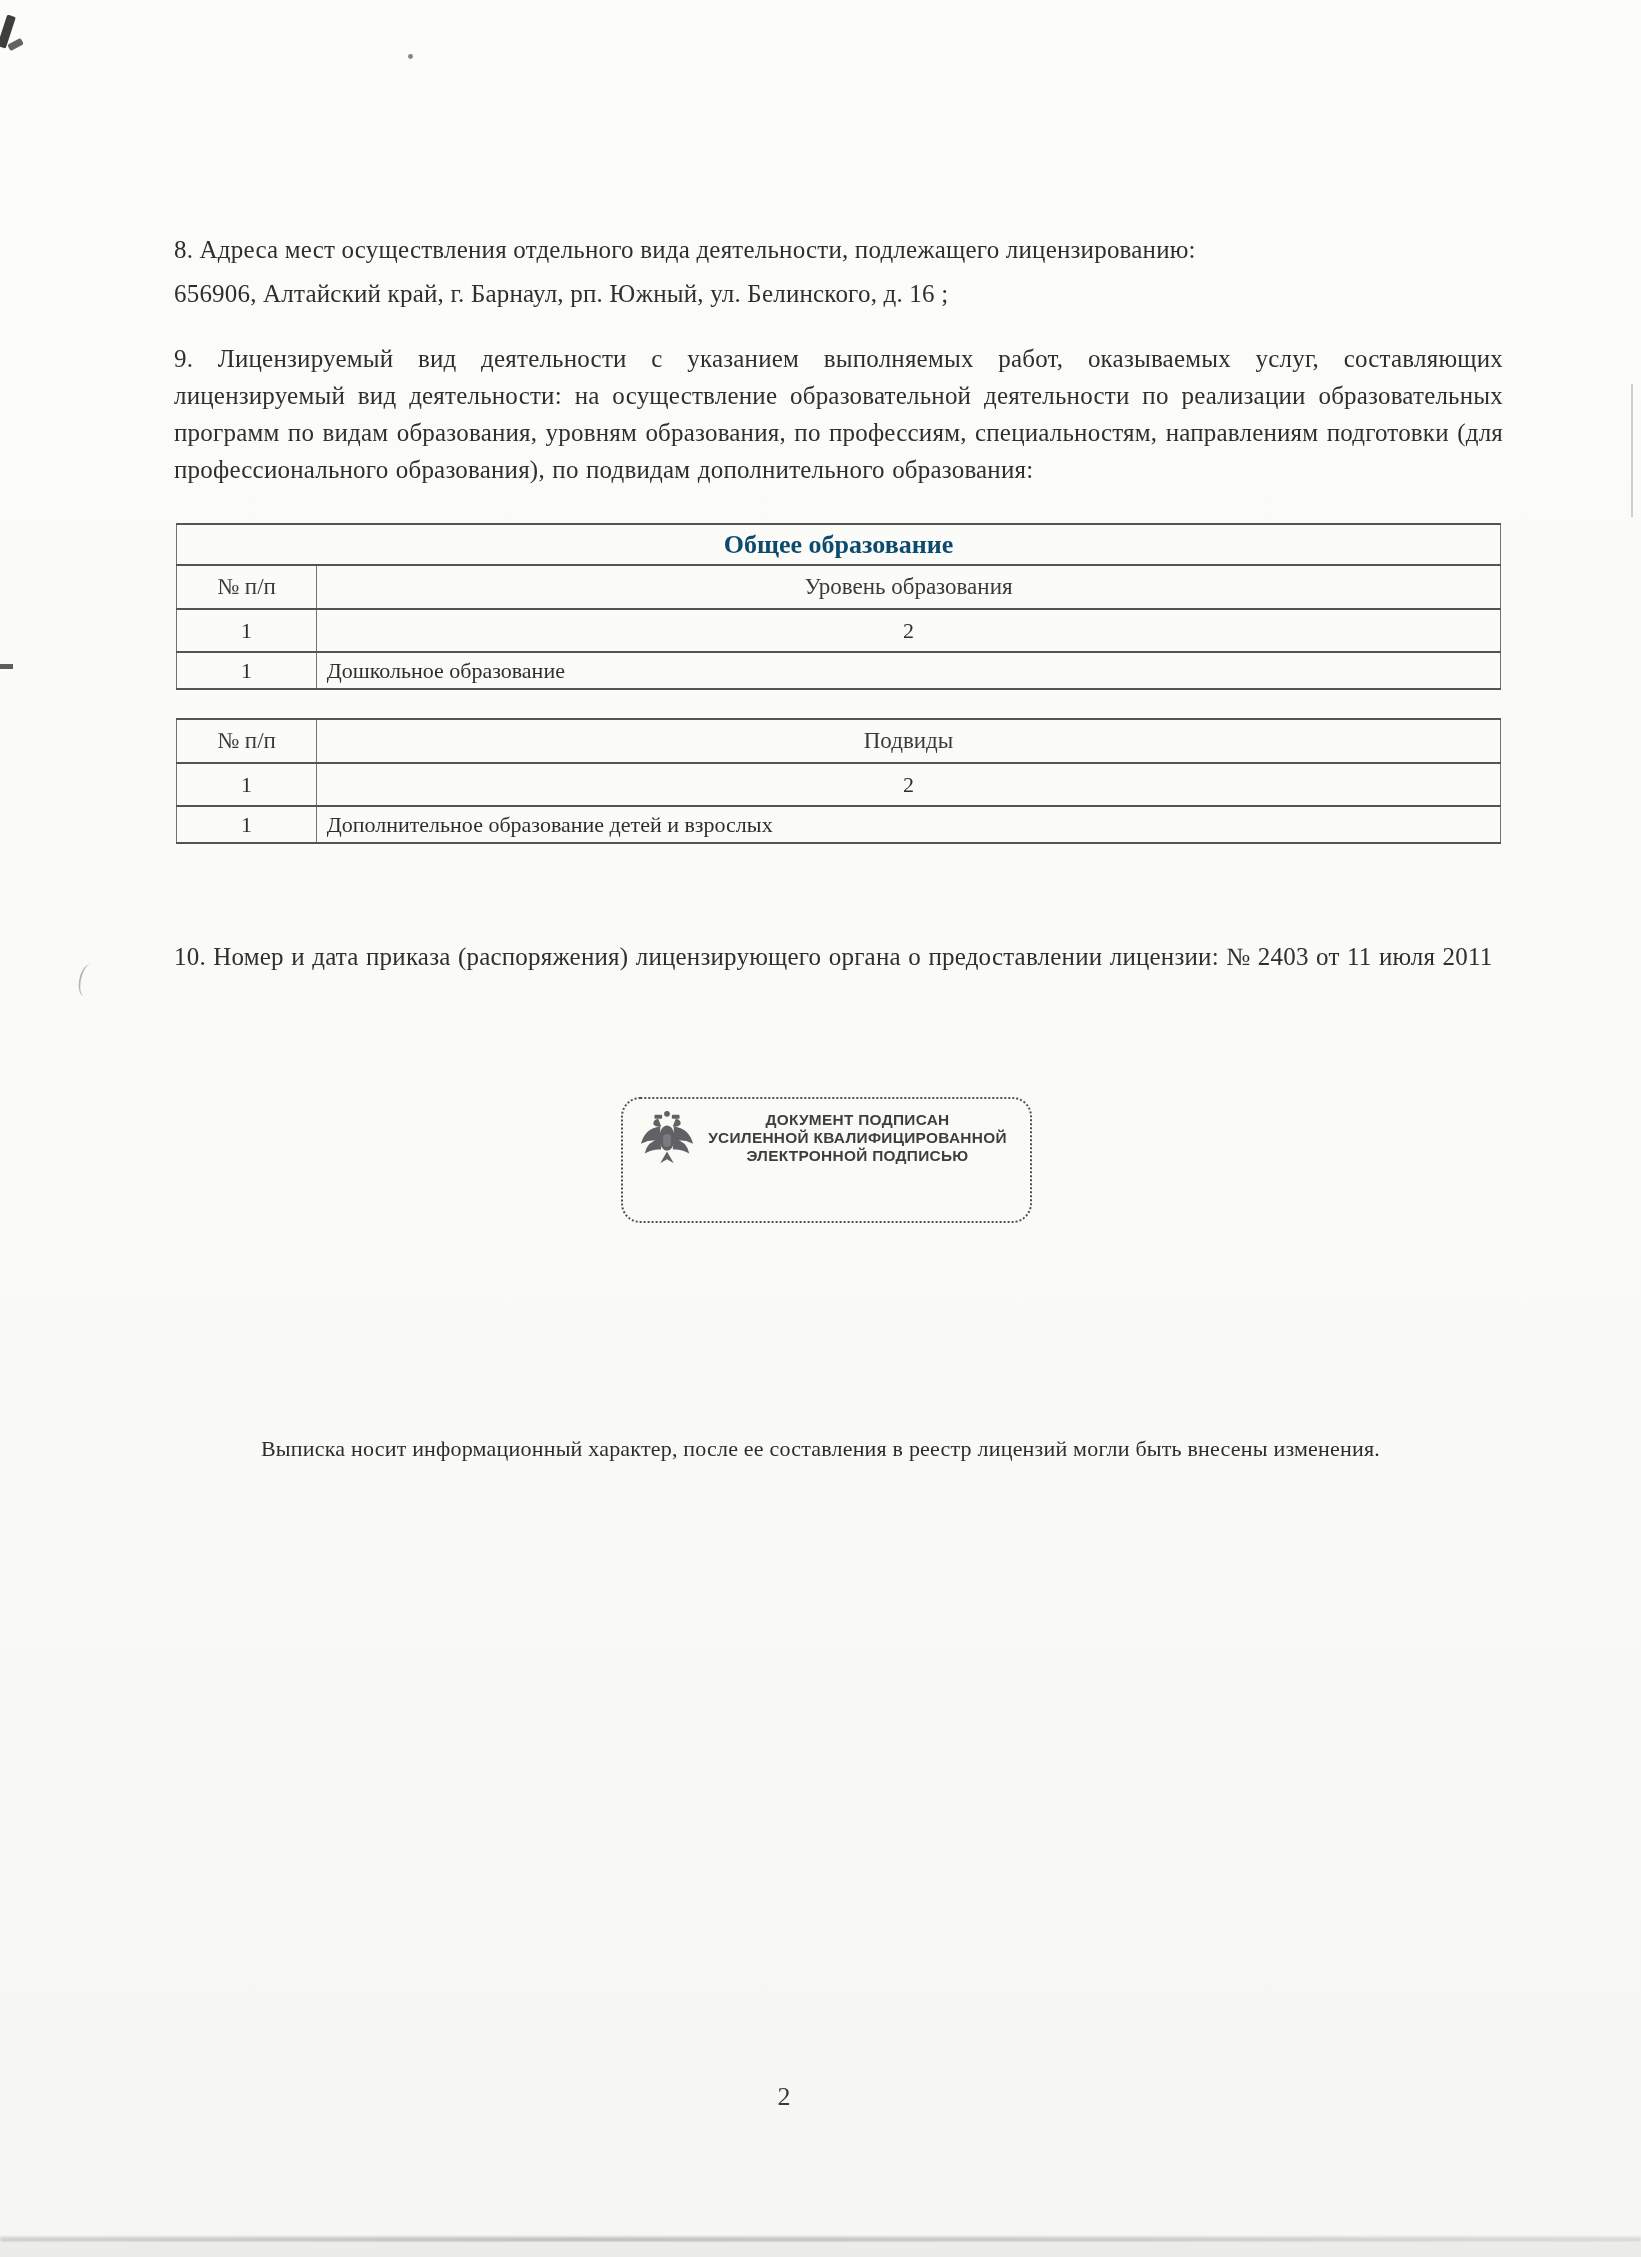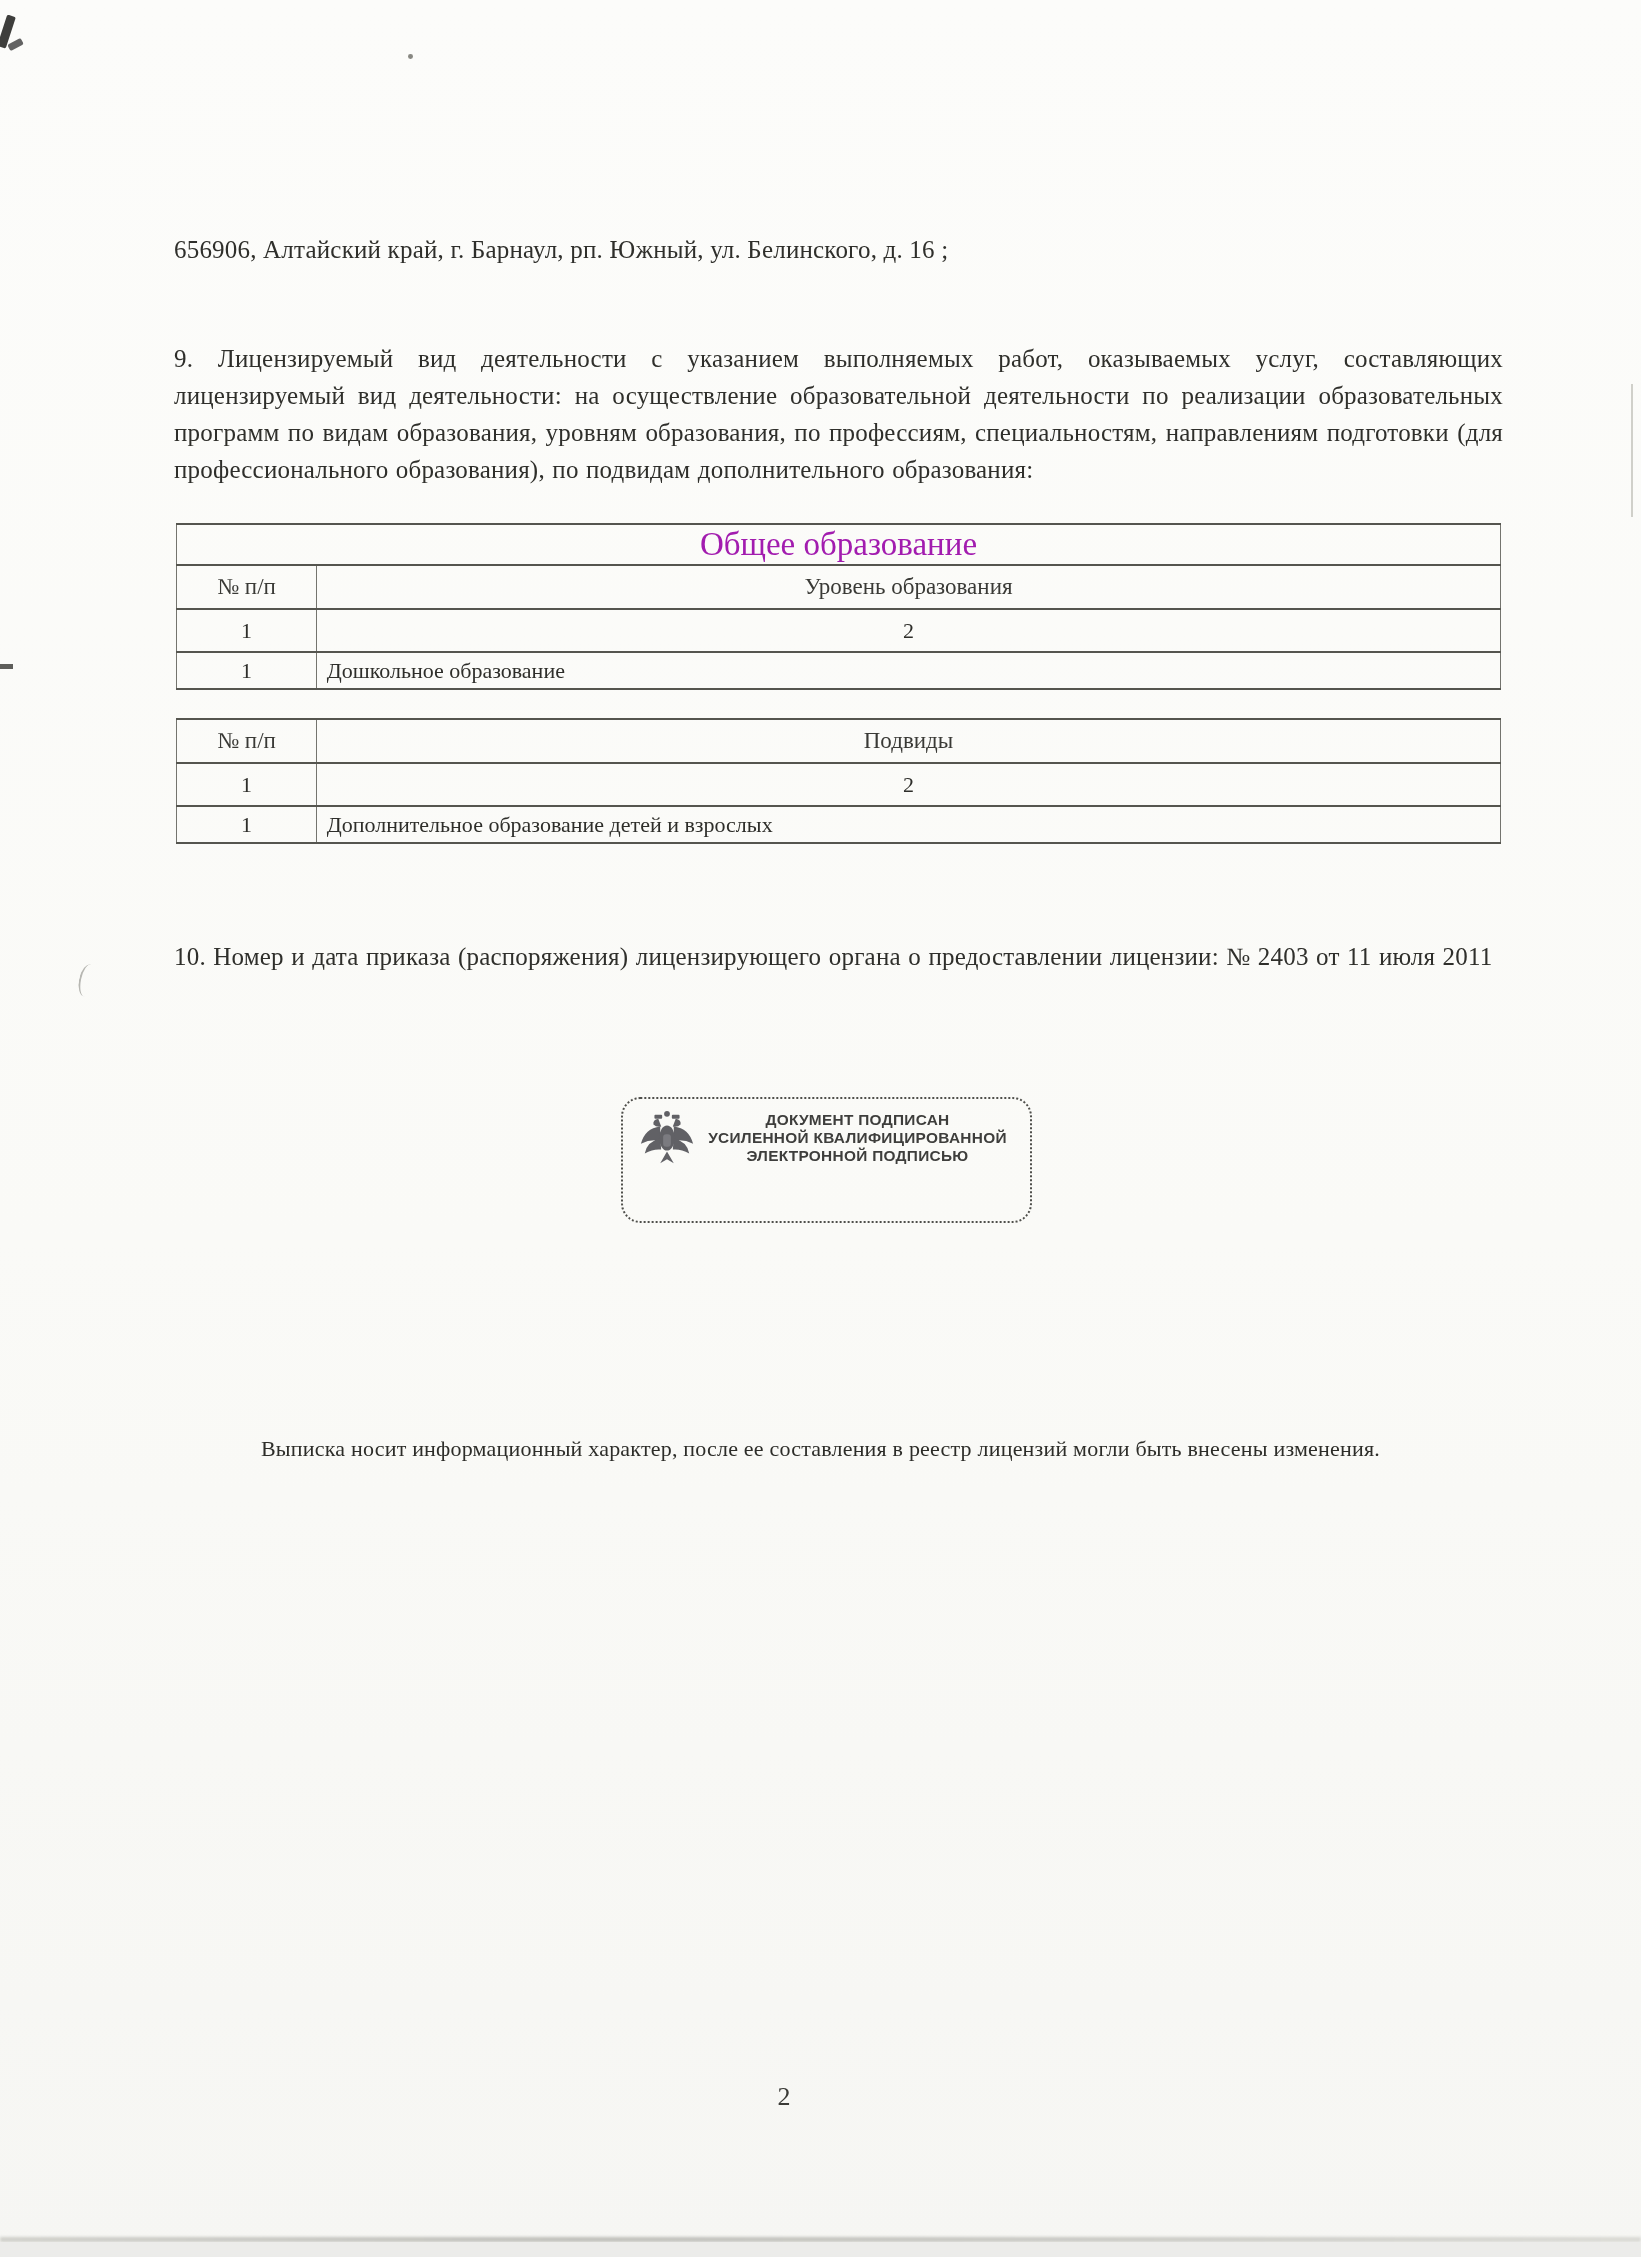--- a/index.html
+++ b/index.html
@@ -16,21 +16,21 @@
   
   table.doc{
     border-collapse:collapse;table-layout:fixed;width:1325px;
     font-size:22px;color:#2e2e2a;
   }
   table.doc td{
     border-top:2.9px double #55554f;border-bottom:2.9px double #55554f;
     border-left:1px solid #74746e;border-right:1px solid #74746e;
     padding:0 9.7px;background:transparent;
   }
-  td.t-title{font-weight:normal;font-size:33px;text-align:center;height:39px;color:#a21caf;}
+  td.t-title{font-weight:bold;font-size:26px;text-align:center;height:39px;color:#0c4a6e;}
   td.t-head{text-align:center;height:42px;font-size:23px;color:#3a3a36;margin-top:48px;}
   td.t-num{text-align:center;height:41px;}
   td.t-cell{height:35px;}
   td.t-cell-num{text-align:center;height:35px;}
   
   .stamp{
     left:621px;top:1097px;width:411px;height:126px;
     border:2.9px dotted #4f4f4b;border-radius:19.3px;
     box-sizing:border-box;padding:7.7px 11.6px 5.8px 13.5px;
     font-family:"Liberation Sans", sans-serif;
@@ -52,20 +52,21 @@
   .art-dash{left:0;top:664px;width:12.6px;height:4.8px;background:#2a2a26;opacity:.75;}
   .art-curl{left:79px;top:964px;width:15.4px;height:33px;border-left:2.9px solid #8b8b85;border-radius:50% 0 0 50%;transform:rotate(12deg);opacity:.6;}
   .art-rightline{left:1631px;top:384px;width:1.9px;height:133px;background:#bdbdb6;opacity:.7;}
   .art-bottomline{left:0;top:2237px;width:1641px;height:4.8px;background:linear-gradient(to right,#c2c2bc,#adada7 35%,#bcbcb6 70%,#cfcfc9);filter:blur(1.4px);opacity:.75;}
   .art-bottomfade{left:0;top:2242px;width:1641px;height:15.4px;background:#ececе9;background:#ececea;}
 </style>
 </head>
 <body>
 
 <div class="abs para" style="left:174px;top:228px;width:1344px;">
+  <div>8. Адреса мест осуществления отдельного вида деятельности, подлежащего лицензированию:</div>
   <div>656906, Алтайский край, г. Барнаул, рп. Южный, ул. Белинского, д. 16 ;</div>
 </div>
 
 <div class="abs para justify" style="left:174px;top:340px;width:1329px;">9. Лицензируемый вид деятельности с указанием выполняемых работ, оказываемых услуг, составляющих лицензируемый вид деятельности: на осуществление образовательной деятельности по реализации образовательных программ по видам образования, уровням образования, по профессиям, специальностям, направлениям подготовки (для профессионального образования), по подвидам дополнительного образования:</div>
 
 <table class="doc abs" style="left:176px;top:523px;">
   <colgroup>
       <col style="width:140px">
       <col>
     </colgroup>

